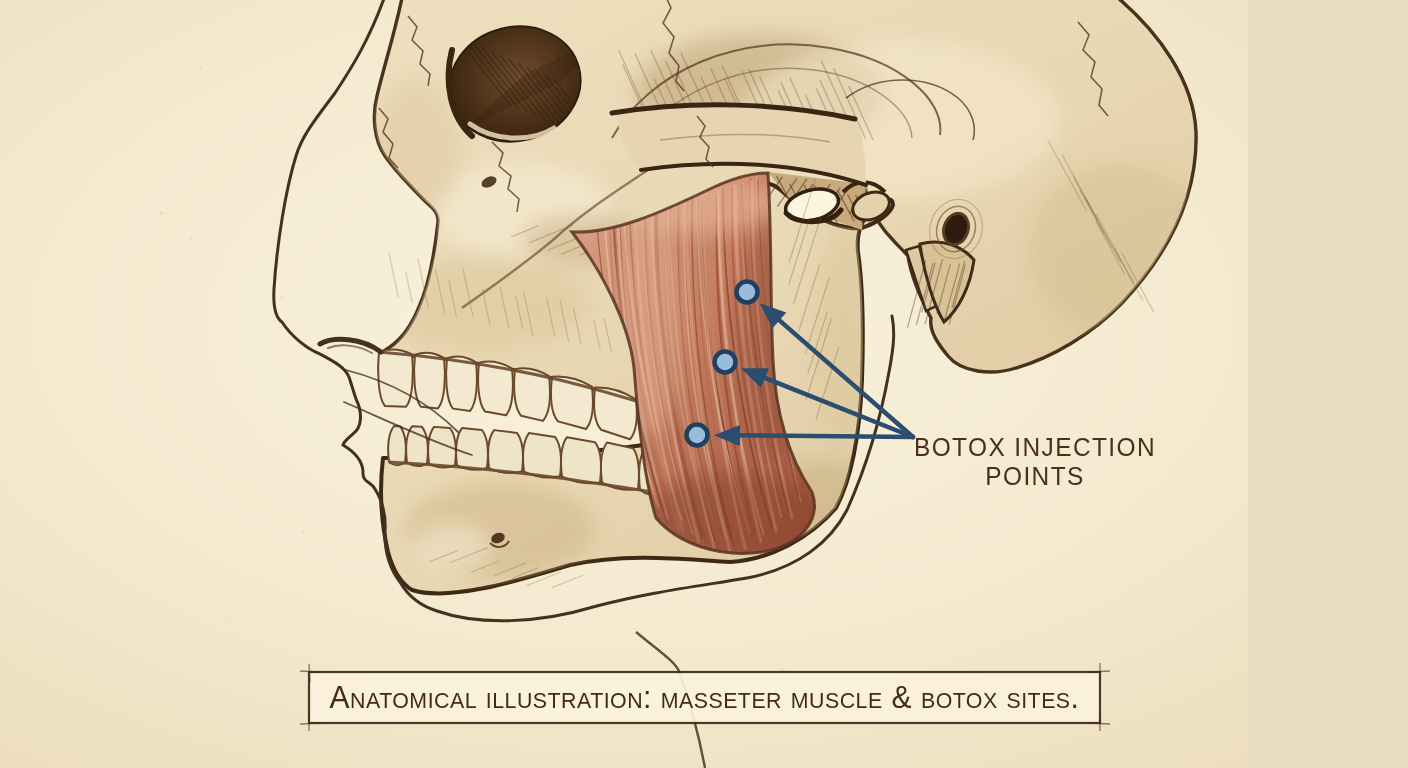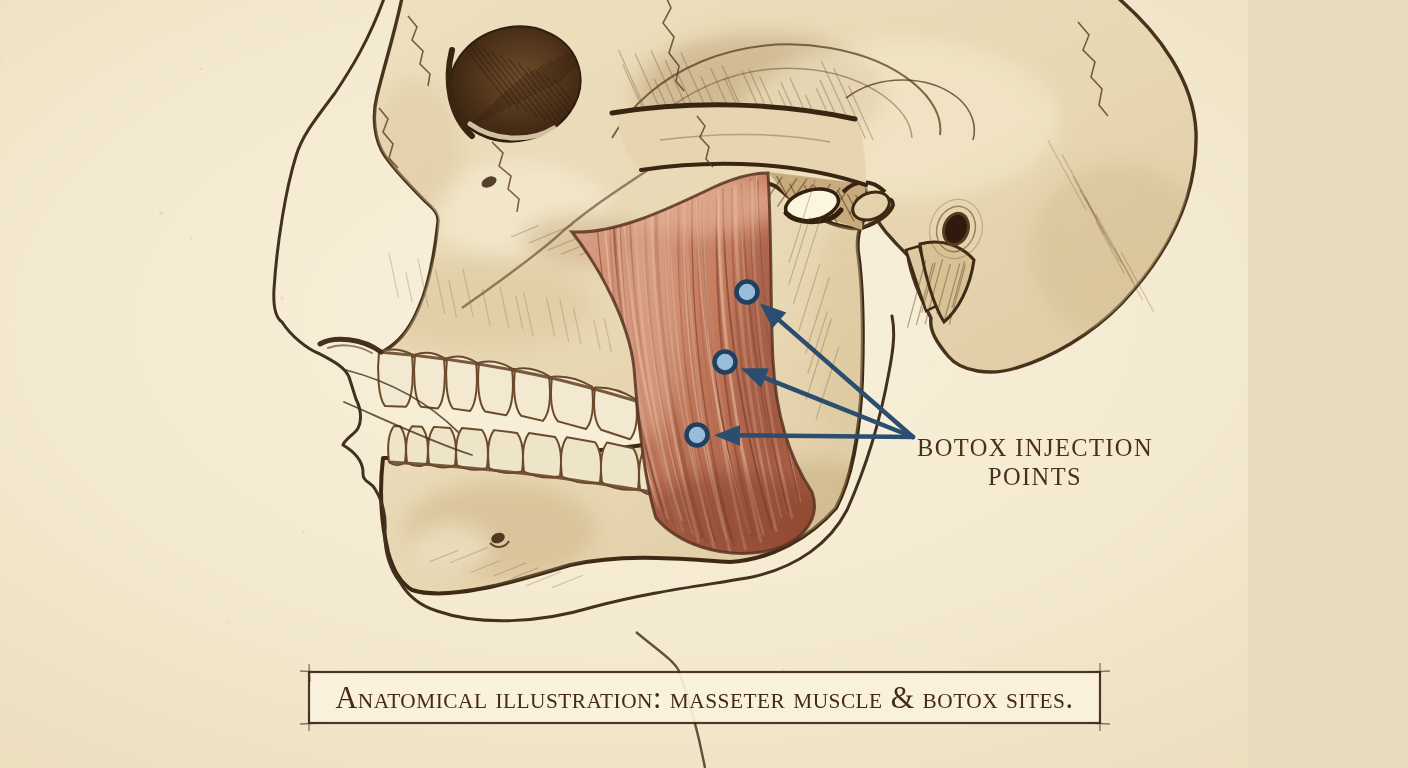--- a/index.html
+++ b/index.html
@@ -1,17 +1,17 @@
 <!DOCTYPE html>
 <html><head>
 <meta charset="utf-8">
 <style>
   html,body{margin:0;padding:0;background:#e8dcc0;}
   .stage{position:relative;width:1248px;height:768px;overflow:hidden;
-         font-family:Liberation Serif, serif;}
+         font-family:Liberation Sans, sans-serif;}
   .stage svg{position:absolute;left:0;top:0;}
   .float-label{position:absolute;left:893px;top:433px;width:284px;text-align:center;
     font-size:26px;line-height:29px;letter-spacing:1.5px;font-weight:500;
     color:#4a2f1e;transform:scaleX(.94);transform-origin:center;}
   .caption-box{position:absolute;left:309px;top:672px;width:791px;height:51px;
     display:flex;align-items:center;justify-content:center;white-space:nowrap;
     font-size:31px;font-variant:small-caps;letter-spacing:.5px;font-weight:500;
     color:#45291b;transform:scaleX(.97);transform-origin:center;}
 </style>
 </head>

